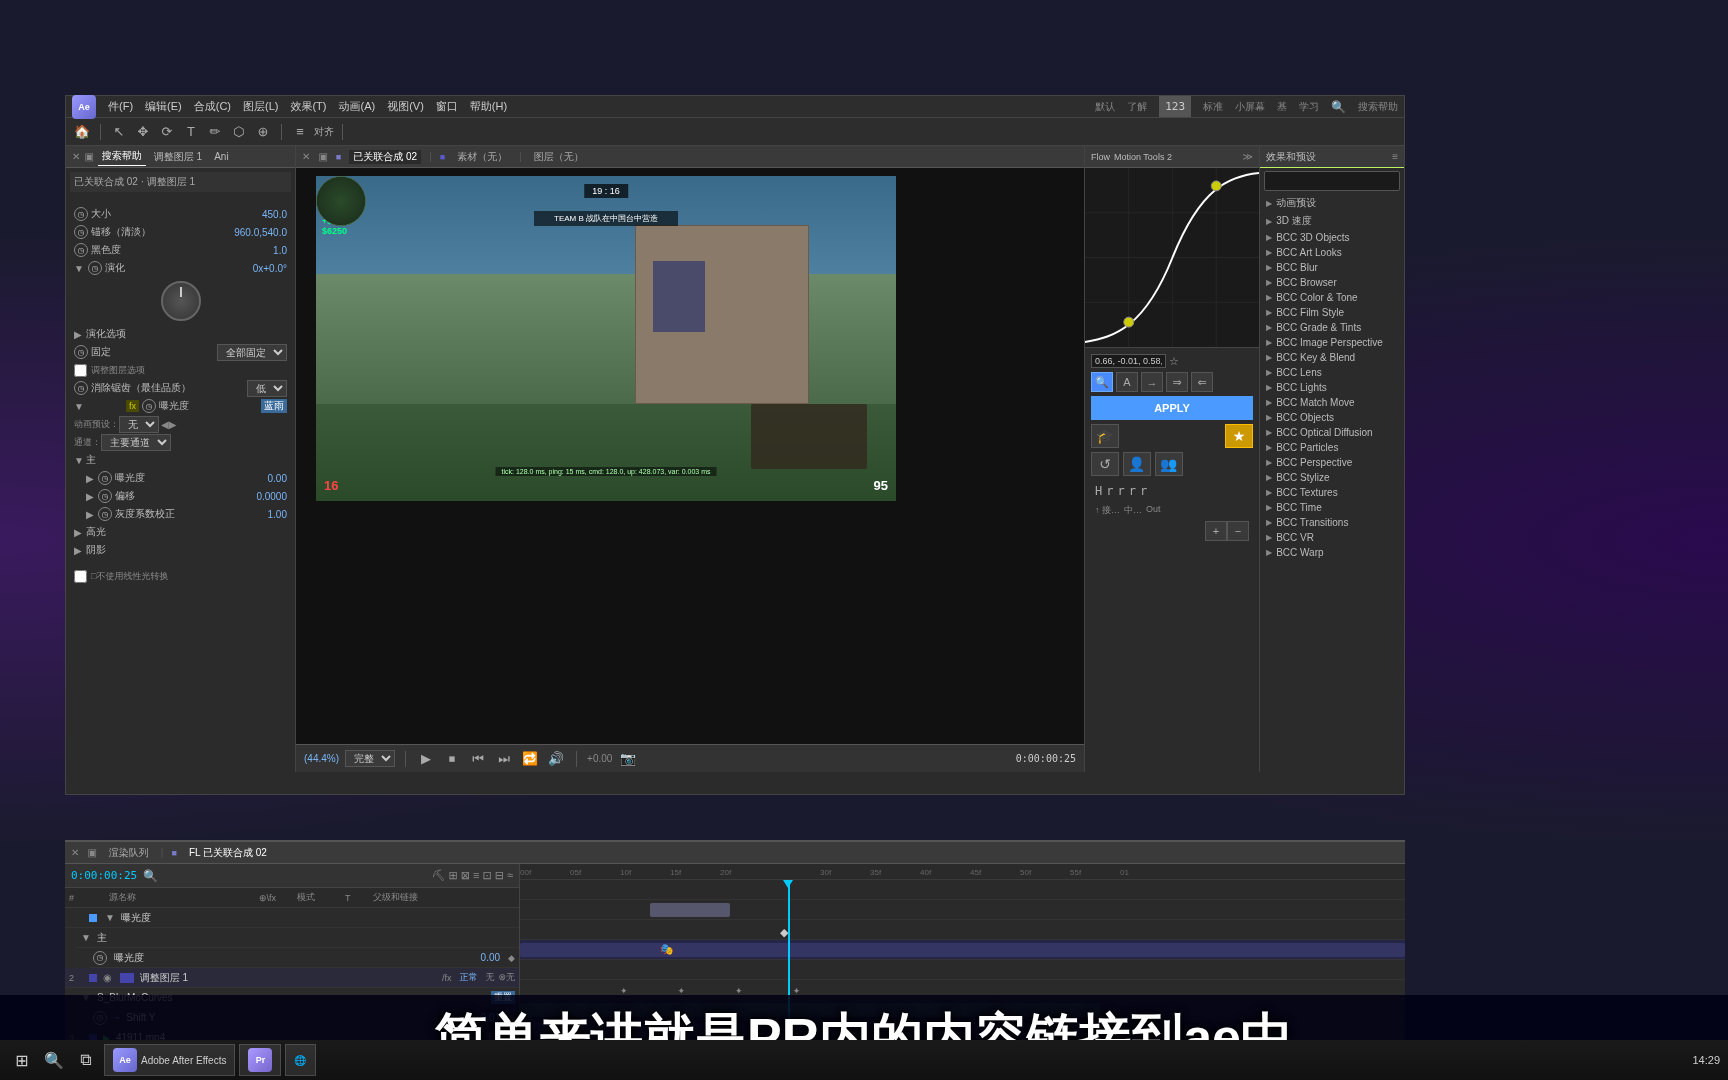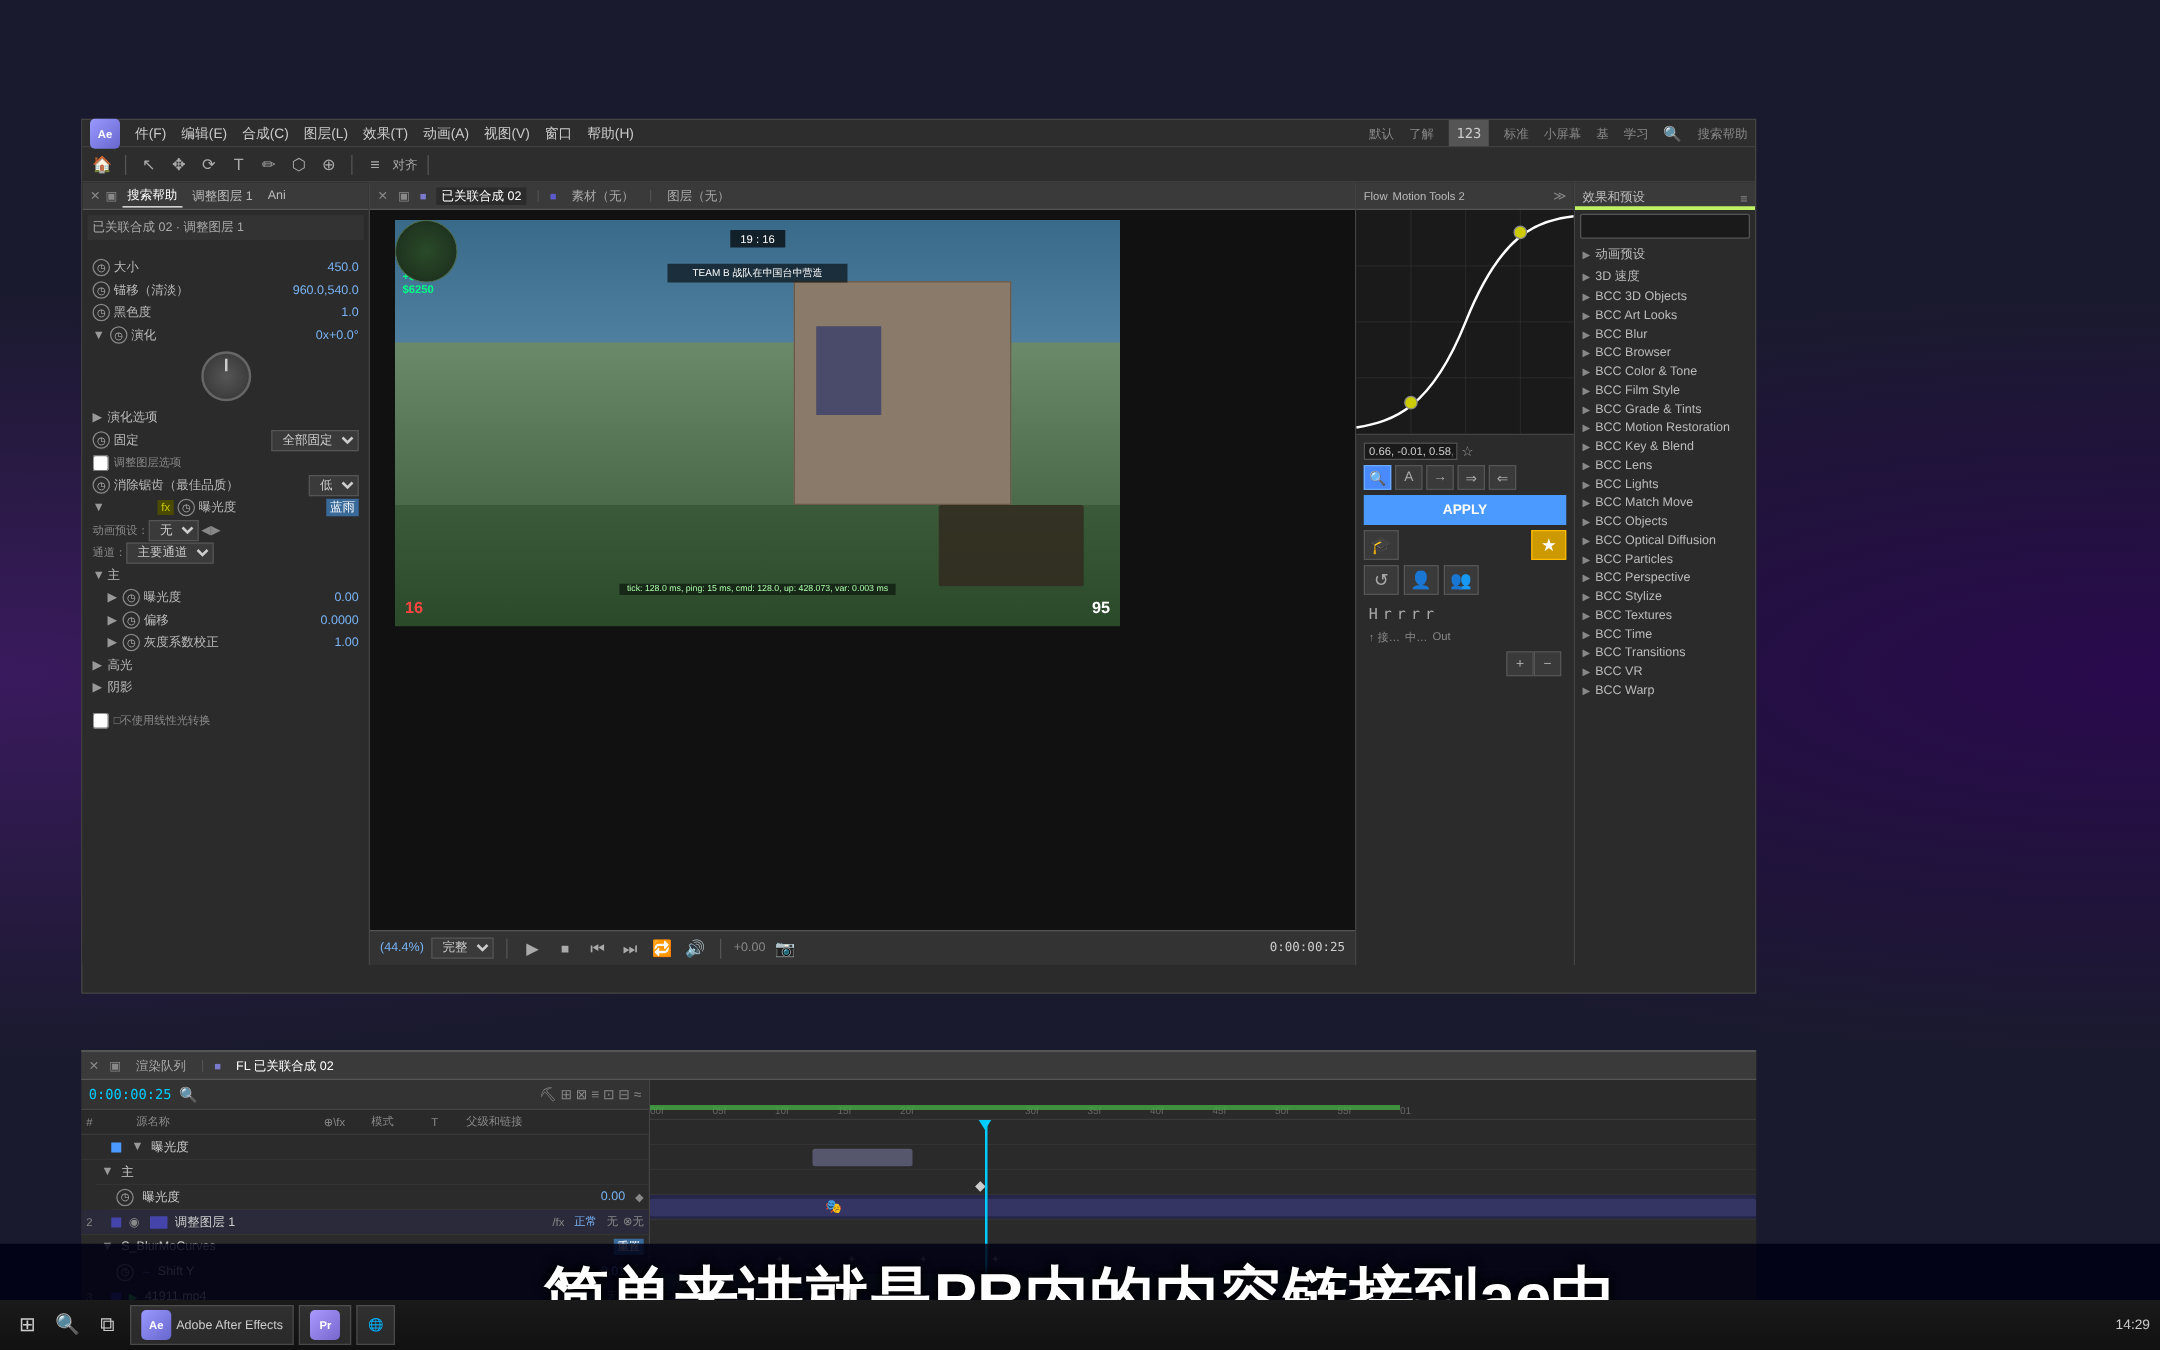--- a/index.html
+++ b/index.html
@@ -413,23 +413,23 @@
     
     .effects-panel {
       width: 145px;
       background: #2b2b2b;
       border-left: 1px solid #444;
     }
 
     .effects-header {
       height: 22px;
       background: #3a3a3a;
-      border-bottom: 3px solid #bef264;
-      display: flex;
-      align-items: flex-end;
+      border-bottom: 1px solid #bef264;
+      display: flex;
+      align-items: center;
       padding: 0 6px;
       font-size: 10px;
       color: #bbb;
       justify-content: space-between;
     }
 
     .effects-search {
       height: 20px;
       background: #1a1a1a;
       border: 1px solid #555;
@@ -548,21 +548,21 @@
     }
 
     
     .timeline-tracks {
       flex: 1;
       overflow: hidden;
       position: relative;
     }
 
     .ruler {
-      height: 32px;
+      height: 16px;
       background: #2a2a2a;
       border-bottom: 1px solid #3a3a3a;
       position: relative;
       display: flex;
       align-items: flex-end;
     }
 
     .ruler-mark {
       position: absolute;
       bottom: 0;
@@ -1082,21 +1082,21 @@
         <div class="effect-category">
           <span class="arrow">▶</span>
           <span>BCC Film Style</span>
         </div>
         <div class="effect-category">
           <span class="arrow">▶</span>
           <span>BCC Grade &amp; Tints</span>
         </div>
         <div class="effect-category">
           <span class="arrow">▶</span>
-          <span>BCC Motion Restoration</span>
+          <span>BCC Image Perspective</span>
         </div>
         <div class="effect-category">
           <span class="arrow">▶</span>
           <span>BCC Key &amp; Blend</span>
         </div>
         <div class="effect-category">
           <span class="arrow">▶</span>
           <span>BCC Lens</span>
         </div>
         <div class="effect-category">

